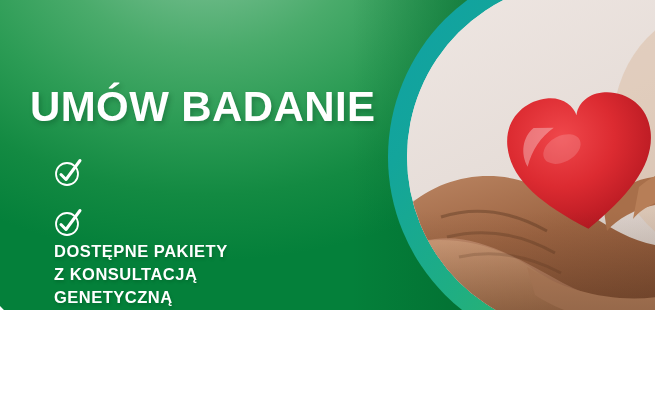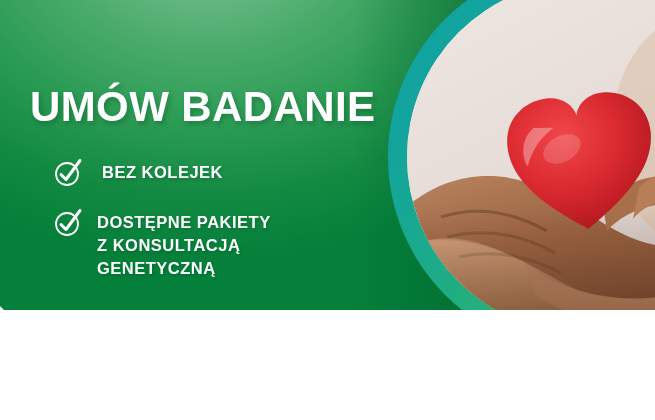--- a/index.html
+++ b/index.html
@@ -72,21 +72,21 @@
     position: absolute;
     left: 54px;
     top: 158px;
     width: 300px;
   }
   .bullet {
     display: flex;
     align-items: flex-start;
     margin-bottom: 21px;
   }
-  .bullet:last-child { margin-bottom: 0; }
+  .bullet:last-child { margin-bottom: 0; flex-direction: column; }
   .check-icon {
     flex: 0 0 auto;
     width: 28px;
     height: 28px;
     margin-right: 15px;
     margin-top: 1px;
   }
   .check-icon svg { display: block; overflow: visible; }
   .bullet-text {
     font-size: 16.5px;
@@ -242,21 +242,20 @@
   <div class="bullets">
 
 
     <div class="bullet indented">
       <span class="check-icon">
         <svg width="28" height="28" viewBox="0 0 28 28">
           <circle cx="13" cy="15" r="11" fill="none" stroke="#ffffff" stroke-width="1.8"></circle>
           <path d="M 7 15.5 L 12 20.5 L 26 1.5" fill="none" stroke="#ffffff" stroke-width="3" stroke-linecap="round" stroke-linejoin="round"></path>
         </svg>
       </span>
-      <span class="bullet-text">BEZ KOLEJEK</span>
     </div>
 
     <div class="bullet">
       <span class="check-icon">
         <svg width="28" height="28" viewBox="0 0 28 28">
           <circle cx="13" cy="15" r="11" fill="none" stroke="#ffffff" stroke-width="1.8"></circle>
           <path d="M 7 15.5 L 12 20.5 L 26 1.5" fill="none" stroke="#ffffff" stroke-width="3" stroke-linecap="round" stroke-linejoin="round"></path>
         </svg>
       </span>
       <span class="bullet-text">DOSTĘPNE PAKIETY

